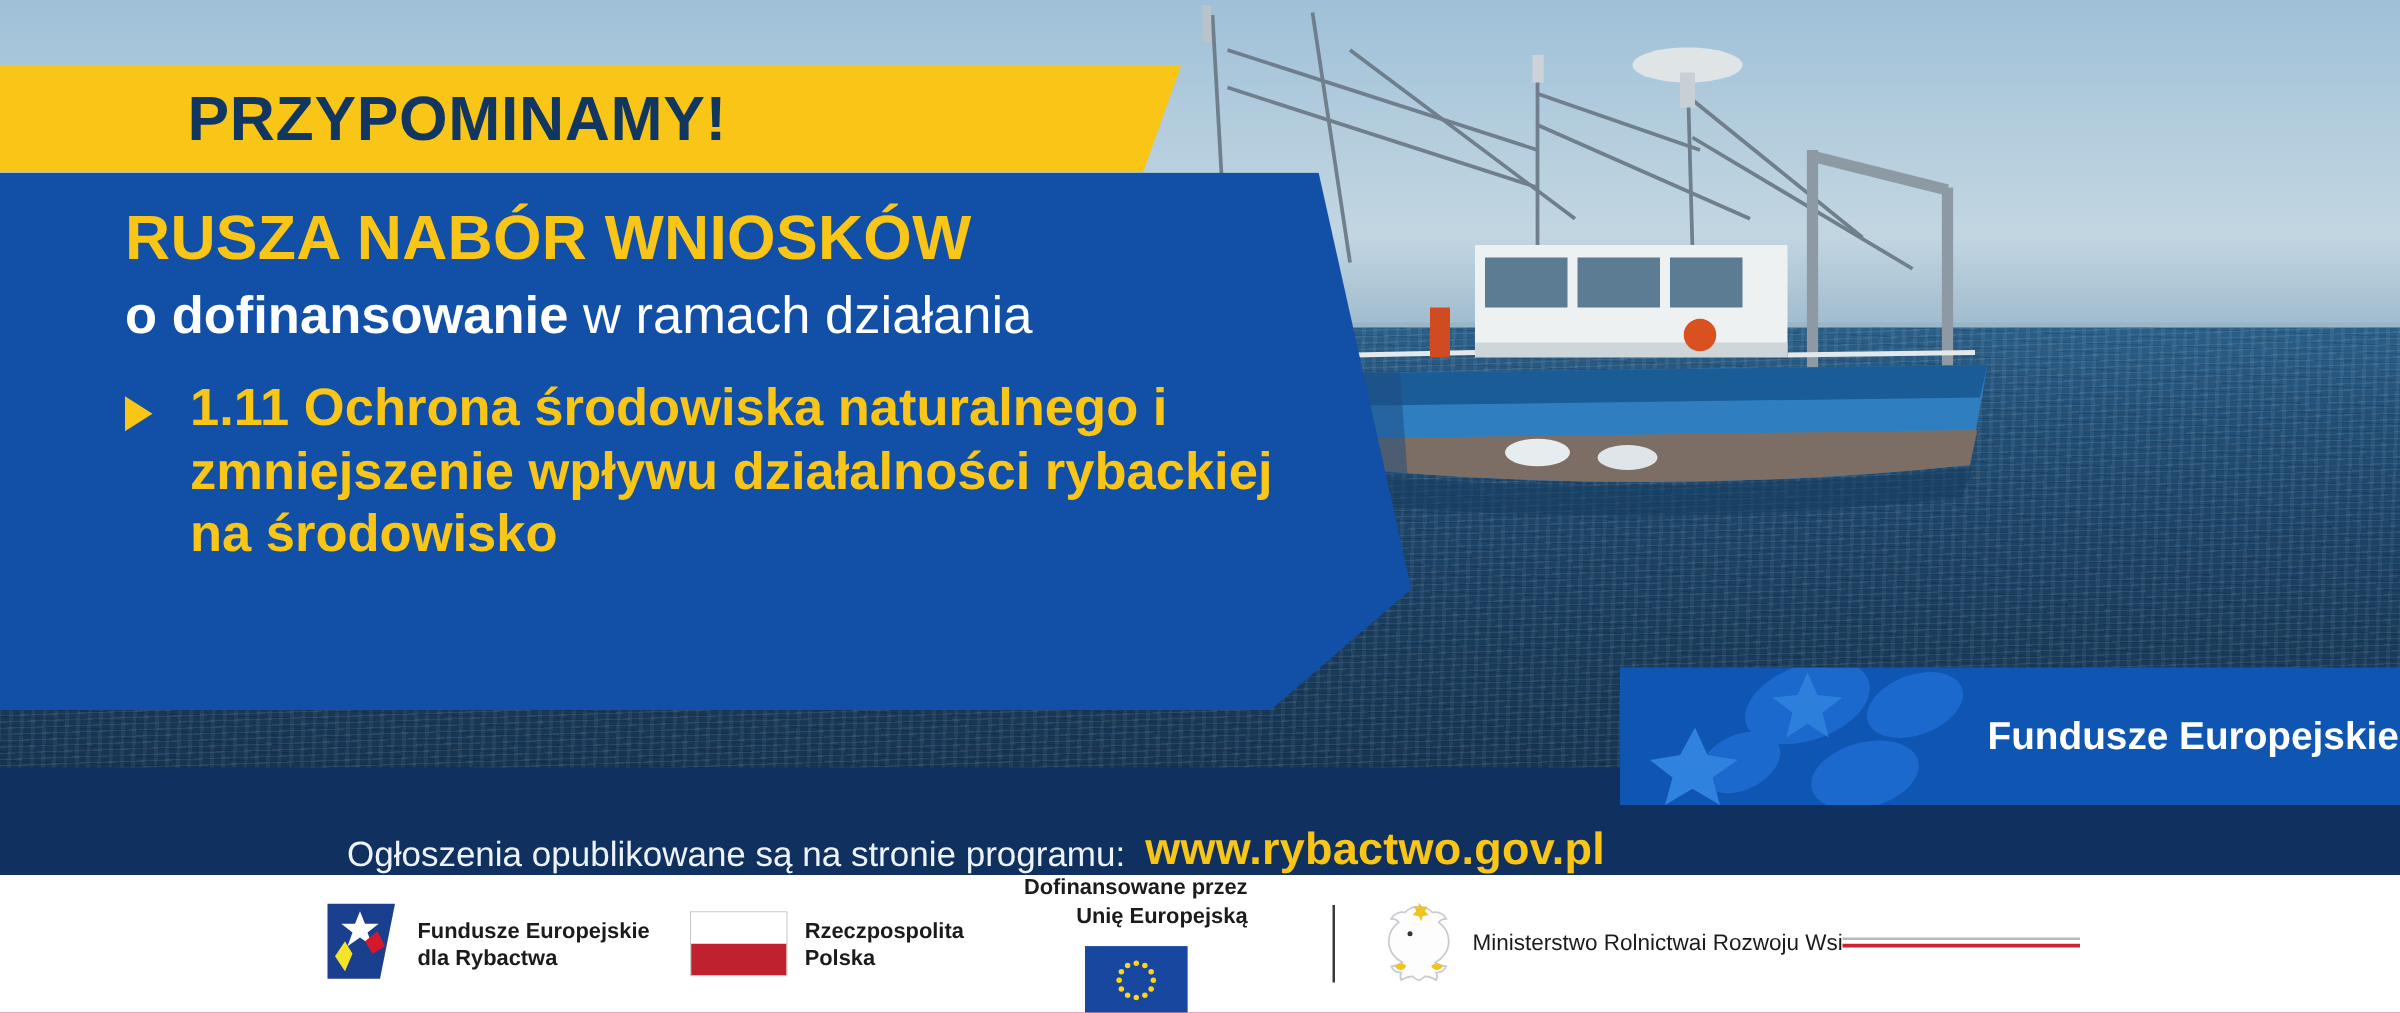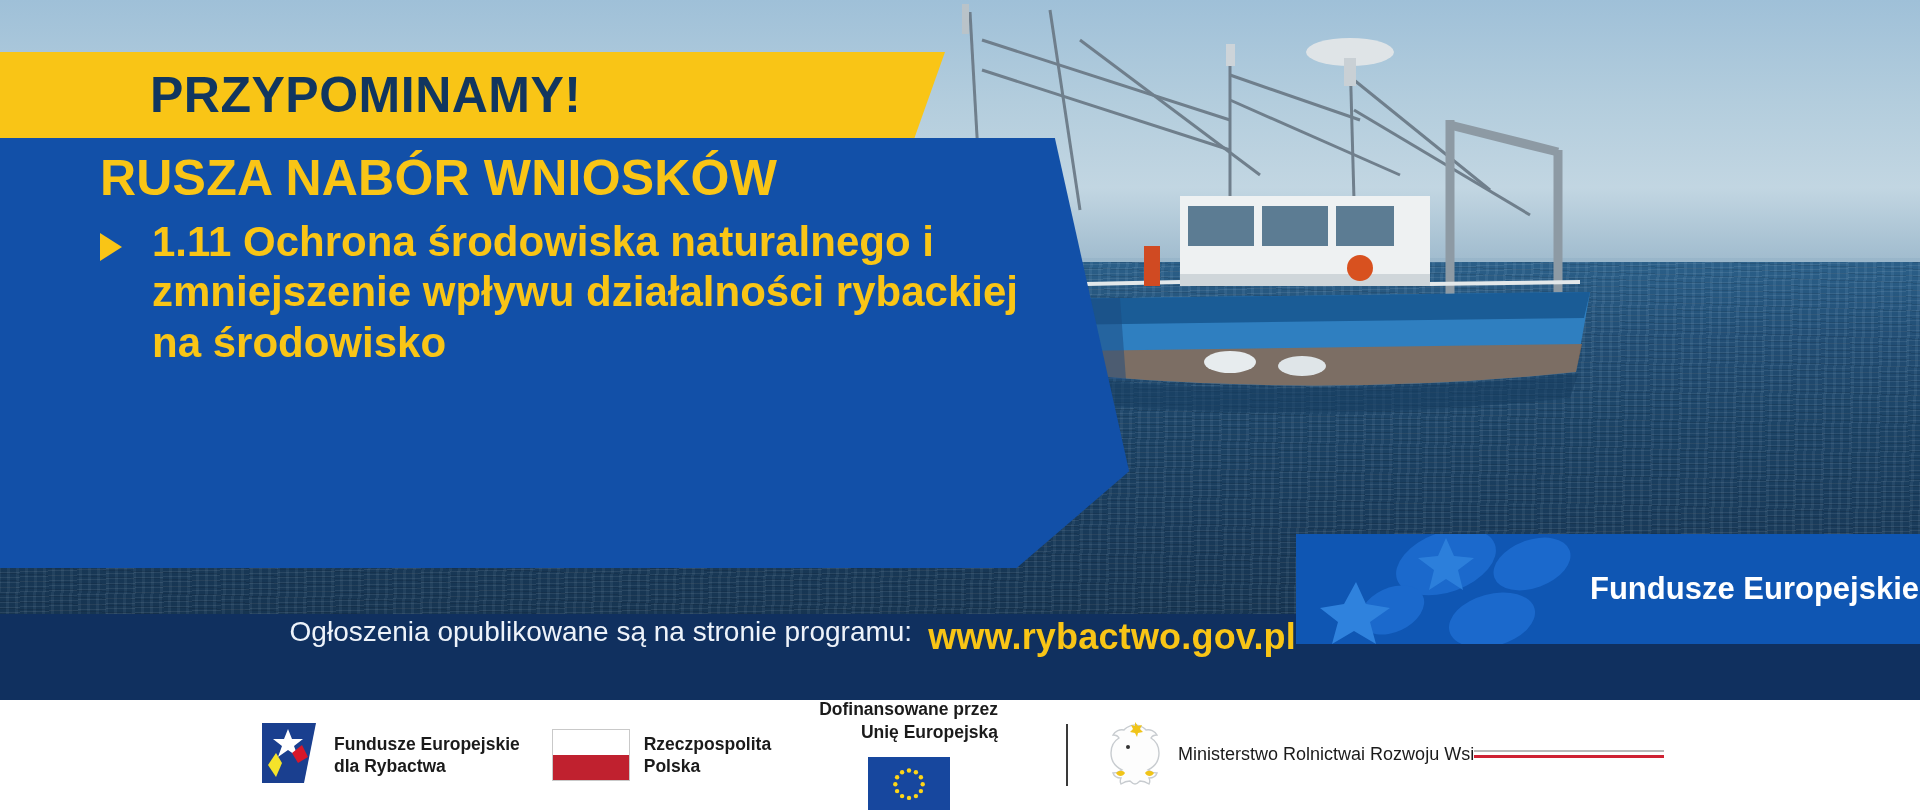--- a/index.html
+++ b/index.html
@@ -72,43 +72,43 @@
     clip-path:polygon(0 0, 91.8% 0, 98.2% 77.5%, 88.5% 100%, 0 100%);
   }
 
   .copy{
     position:absolute;left:100px;top:152px;width:960px;
   }
   .headline{
     color:#f9c516;
     font-size:50px;font-weight:700;line-height:1.06;
     letter-spacing:.2px;
-    margin:0 0 12px 0;
+    margin:12px 0 12px 0;
   }
   .subline{
     font-size:42px;line-height:1.1;margin:0 0 26px 0;color:#ffffff;font-weight:300;
   }
   .subline .b{font-weight:700;}
   .bullet-row{display:flex;align-items:flex-start;gap:30px;}
   .bullet-tri{
     flex:0 0 auto;margin-top:16px;
     width:0;height:0;
     border-left:22px solid #f9c516;
     border-top:14px solid transparent;
     border-bottom:14px solid transparent;
   }
   .bullet-text{
     color:#f9c516;font-size:42px;font-weight:700;line-height:1.2;margin:0;
   }
   .fe-wrap{position:absolute;left:1296px;top:534px;width:624px;height:110px;background:#0f56b3;}
 
   
   .url-row{
-    position:absolute;left:16px;top:616px;width:1280px;height:84px;
-    display:flex;align-items:flex-start;justify-content:flex-end;gap:16px;
+    position:absolute;left:4px;top:616px;width:1280px;height:84px;
+    display:flex;align-items:flex-end;justify-content:flex-end;gap:16px;
     padding-right:0;
   }
   .url-note{color:#eef3fa;font-size:28px;font-weight:300;}
   .url-link{color:#f9c516;font-size:36px;font-weight:700;letter-spacing:.2px;}
 
   
   .logo-bar{
     position:absolute;left:0;top:700px;width:1920px;height:110px;
     background:#ffffff;
     display:flex;align-items:center;
@@ -201,20 +201,23 @@
   <div class="footer-line"></div>
 
   <div class="yellow-tab">
     <div class="txt">PRZYPOMINAMY!</div>
   </div>
 
   <div class="blue-panel"></div>
 
   <div class="copy">
     <p class="headline">RUSZA NABÓR WNIOSKÓW</p>
+    <p class="subline">
+      <span class="b">o dofinansowanie</span><span> w ramach działania</span>
+    </p>
     <div class="bullet-row">
       <span class="bullet-tri"></span>
       <p class="bullet-text">1.11 Ochrona środowiska naturalnego i zmniejszenie wpływu działalności rybackiej na środowisko</p>
     </div>
   </div>
 
   <div class="fe-wrap">
     <div style="position:absolute;left:0;top:0;width:278px;height:110px;overflow:hidden;">
       <svg width="278" height="110" viewBox="0 0 278 110">
         <rect x="0" y="0" width="278" height="110" fill="#0f56b3"></rect>

